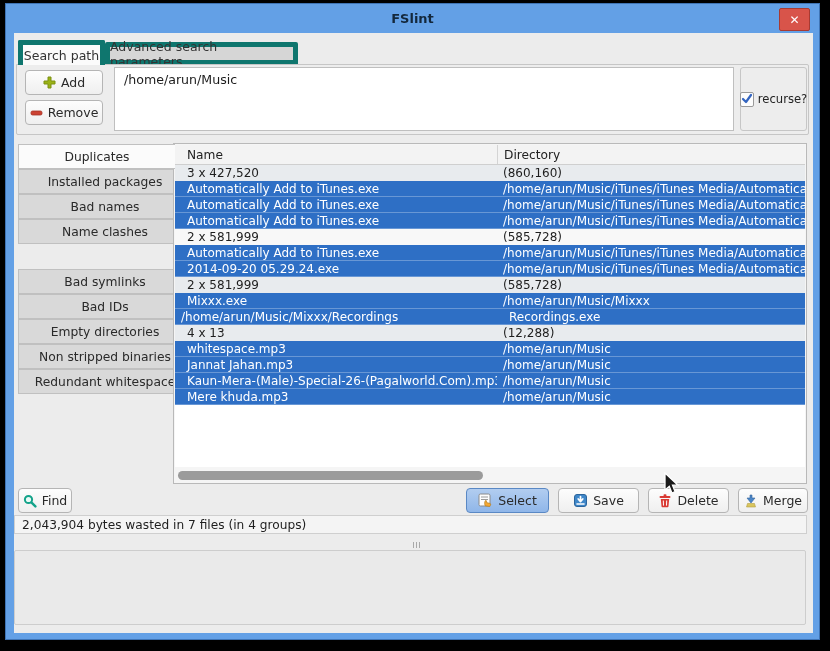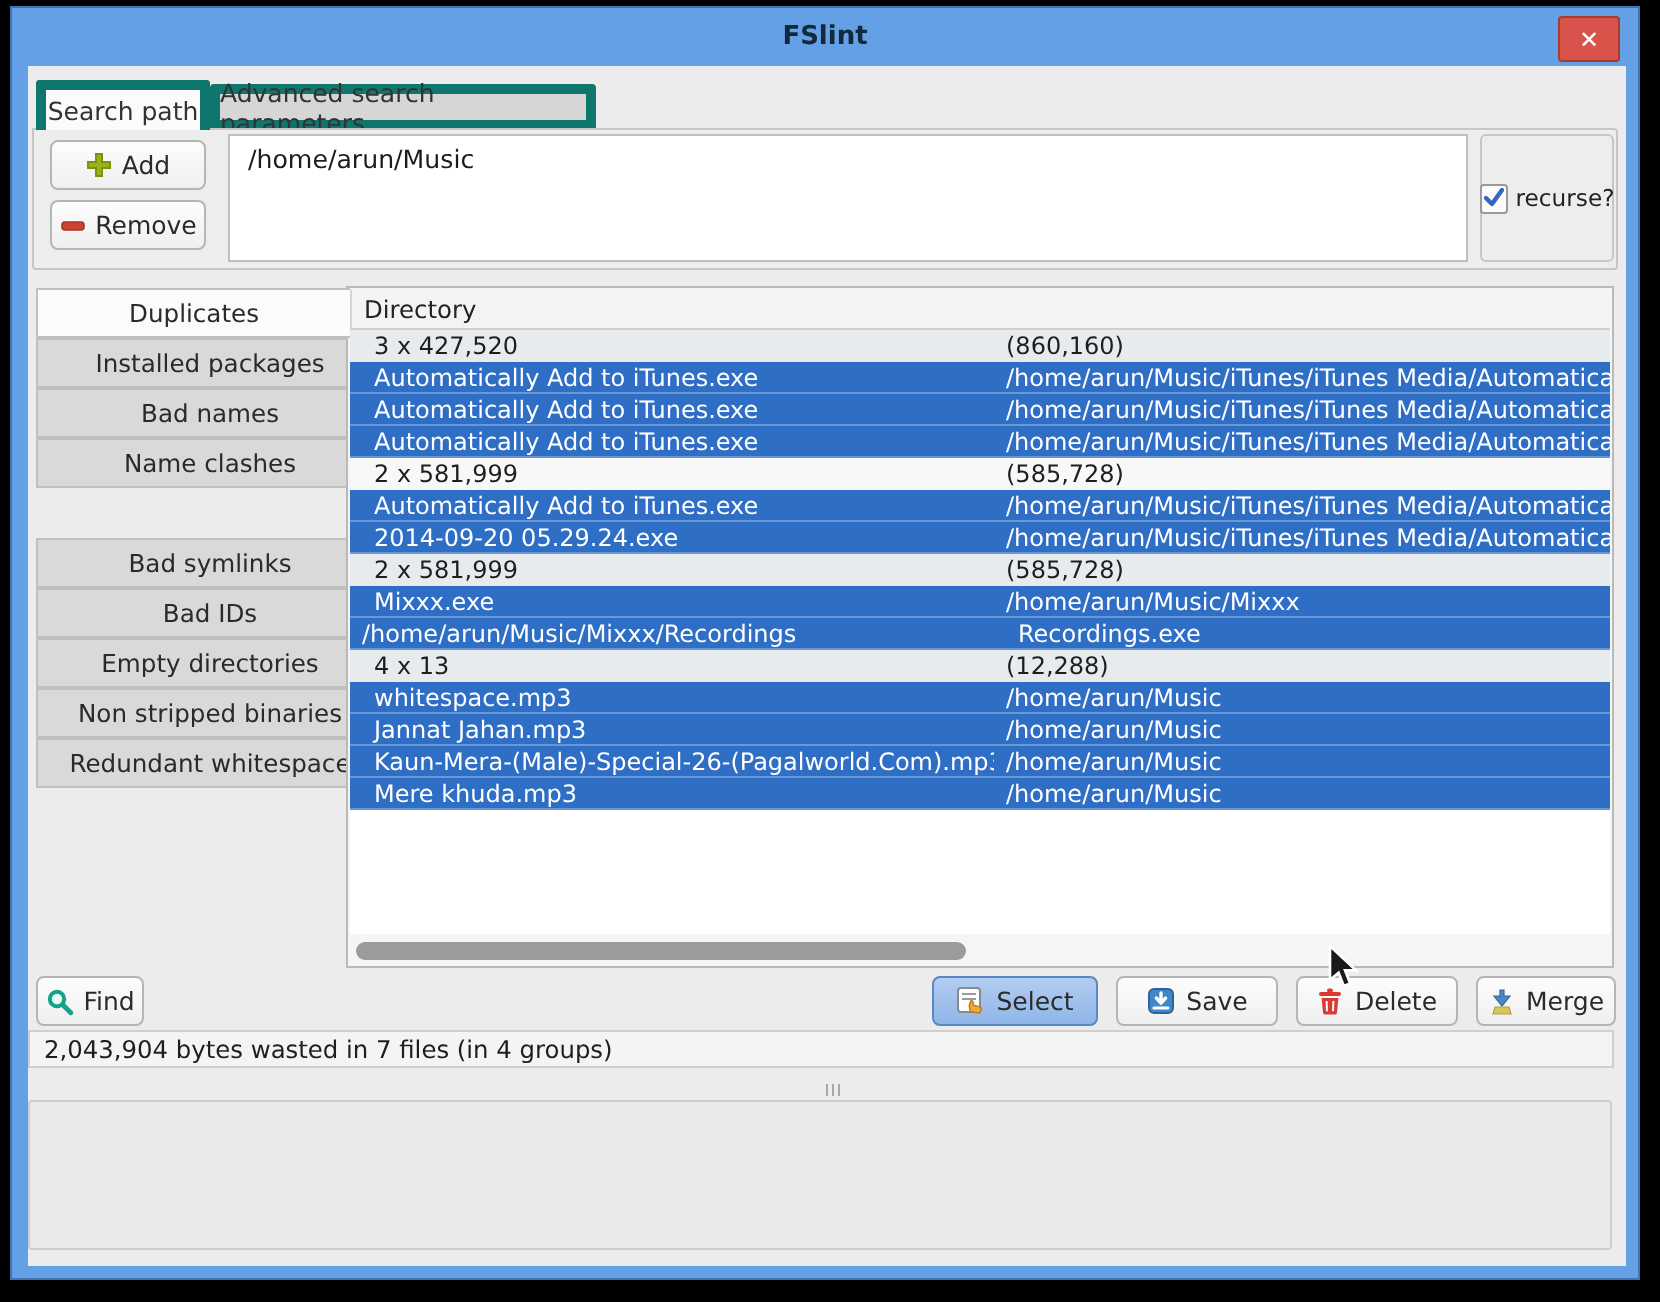--- a/index.html
+++ b/index.html
@@ -156,20 +156,21 @@
         <div class="side-tab" style="top: 236px;">Bad symlinks</div>
         <div class="side-tab" style="top: 261px;">Bad IDs</div>
         <div class="side-tab" style="top: 286px;">Empty directories</div>
         <div class="side-tab" style="top: 311px;">Non stripped binaries</div>
         <div class="side-tab" style="top: 336px;">Redundant whitespace</div>
       </div>
 
     <div class="nb-page">
       <div class="tree">
         <div class="thead">
+          <div class="hname">Name</div>
           <div class="hdir">Directory</div>
         </div>
         <div>
             <div class="trow alt">
               <div class="cell name">3 x 427,520</div>
               <div class="cell dir">(860,160)</div>
             </div>
             <div class="trow sel">
               <div class="cell name">Automatically Add to iTunes.exe</div>
               <div class="cell dir">/home/arun/Music/iTunes/iTunes Media/Automatical</div>

